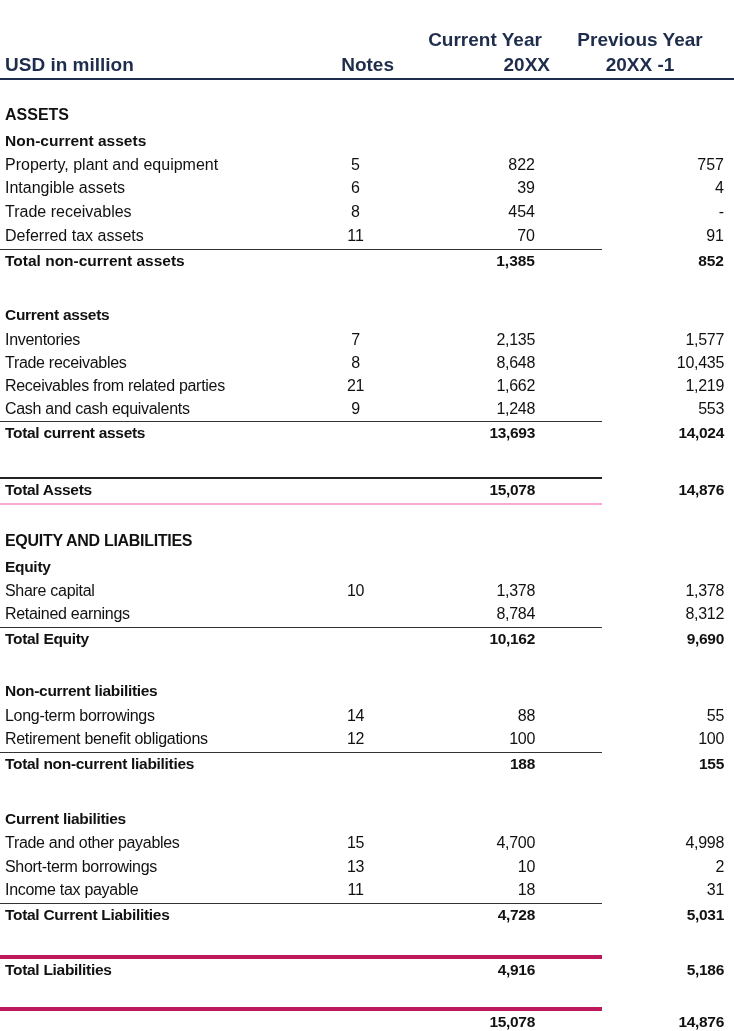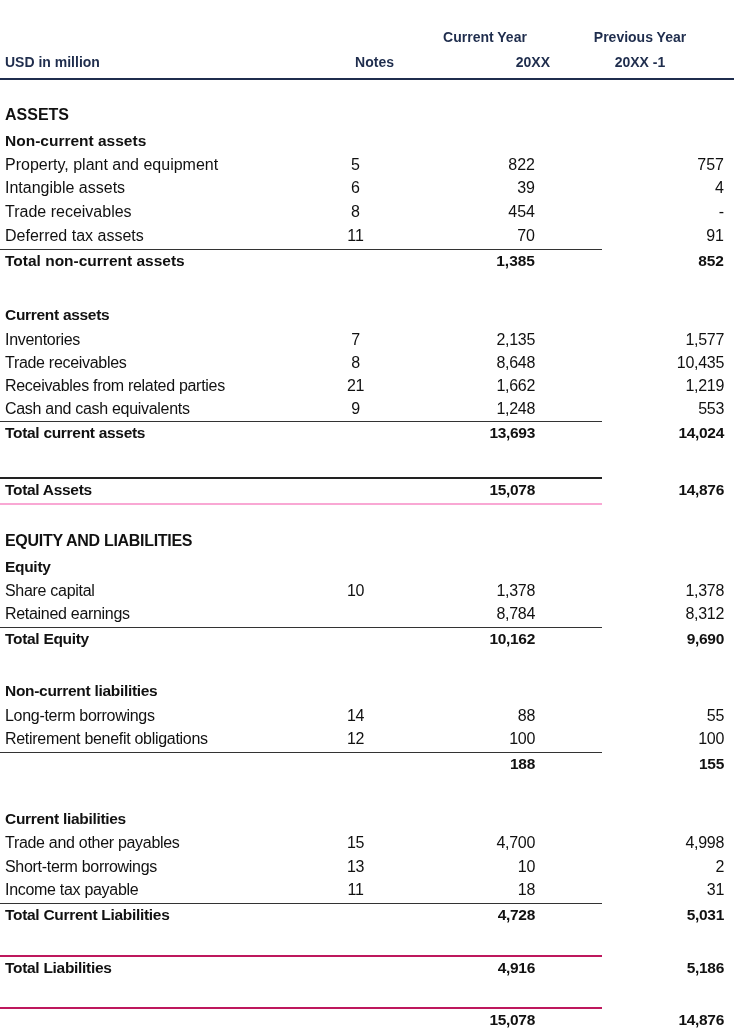--- a/index.html
+++ b/index.html
@@ -1,39 +1,39 @@
 <!DOCTYPE html>
 <html><head>
   <meta charset="utf-8">
   <style>
     html, body { margin: 0; padding: 0; background: #ffffff; }
     body { width: 734px; height: 1031px; position: relative; overflow: hidden;
            font-family: "Liberation Sans", sans-serif; color: #111; }
     .hdr { position: absolute; top: 0; left: 0; width: 734px; height: 78px;
            border-bottom: 2px solid #1f2d4d; }
-    .hdr span { position: absolute; font-weight: bold; font-size: 14px; color: #1f2d4d; }
+    .hdr span { position: absolute; font-weight: bold; font-size: 19px; color: #1f2d4d; }
     .h-label { left: 5px; top: 54px; }
     .h-notes { left: 334px; top: 54px; width: 60px; text-align: right; }
     .h-cur1 { left: 420px; top: 29px; width: 130px; text-align: center; }
     .h-cur2 { left: 420px; top: 54px; width: 130px; text-align: right; }
     .h-prev1 { left: 570px; top: 29px; width: 140px; text-align: center; }
     .h-prev2 { left: 570px; top: 54px; width: 140px; text-align: center; }
 
     .row { position: absolute; left: 0; width: 602px; height: 22px; font-size: 16px; }
     .row span { position: absolute; top: 2px; white-space: nowrap; }
     .row .lbl { left: 5px; }
     .row .note { left: 330px; width: 51px; text-align: center; }
     .row .cur { left: 420px; width: 115px; text-align: right; }
     .row .prev { left: 580px; width: 144px; text-align: right; }
     .bold { font-weight: bold; font-size: 15.5px; }
     .title { font-weight: bold; font-size: 16px; }
     .narrow { letter-spacing: -0.3px; }
     .line-top { border-top: 1.5px solid #333; }
     .box { border-top: 2px solid #222; border-bottom: 2px solid #f9a8d4; }
-    .line-top-only { border-top: 2px solid #be185d; }
+    .line-top-only { border-top: 4px solid #be185d; }
   </style>
 </head>
 <body>
 
 <div class="hdr">
   <span class="h-label">USD in million</span>
   <span class="h-notes">Notes</span>
   <span class="h-cur1">Current Year</span>
   <span class="h-cur2">20XX</span>
   <span class="h-prev1">Previous Year</span>
@@ -148,20 +148,21 @@
   <span class="cur">88</span>
   <span class="prev">55</span>
 </div>
 <div class="row narrow" style="top:728px">
   <span class="lbl">Retirement benefit obligations</span>
   <span class="note">12</span>
   <span class="cur">100</span>
   <span class="prev">100</span>
 </div>
 <div class="row line-top narrow" style="top:752px">
+  <span class="lbl bold">Total non-current liabilities</span>
   <span class="cur bold">188</span>
   <span class="prev bold">155</span>
 </div>
 
 <div class="row narrow" style="top:808px">
   <span class="lbl bold">Current liabilities</span>
 </div>
 <div class="row narrow" style="top:832px">
   <span class="lbl">Trade and other payables</span>
   <span class="note">15</span>

